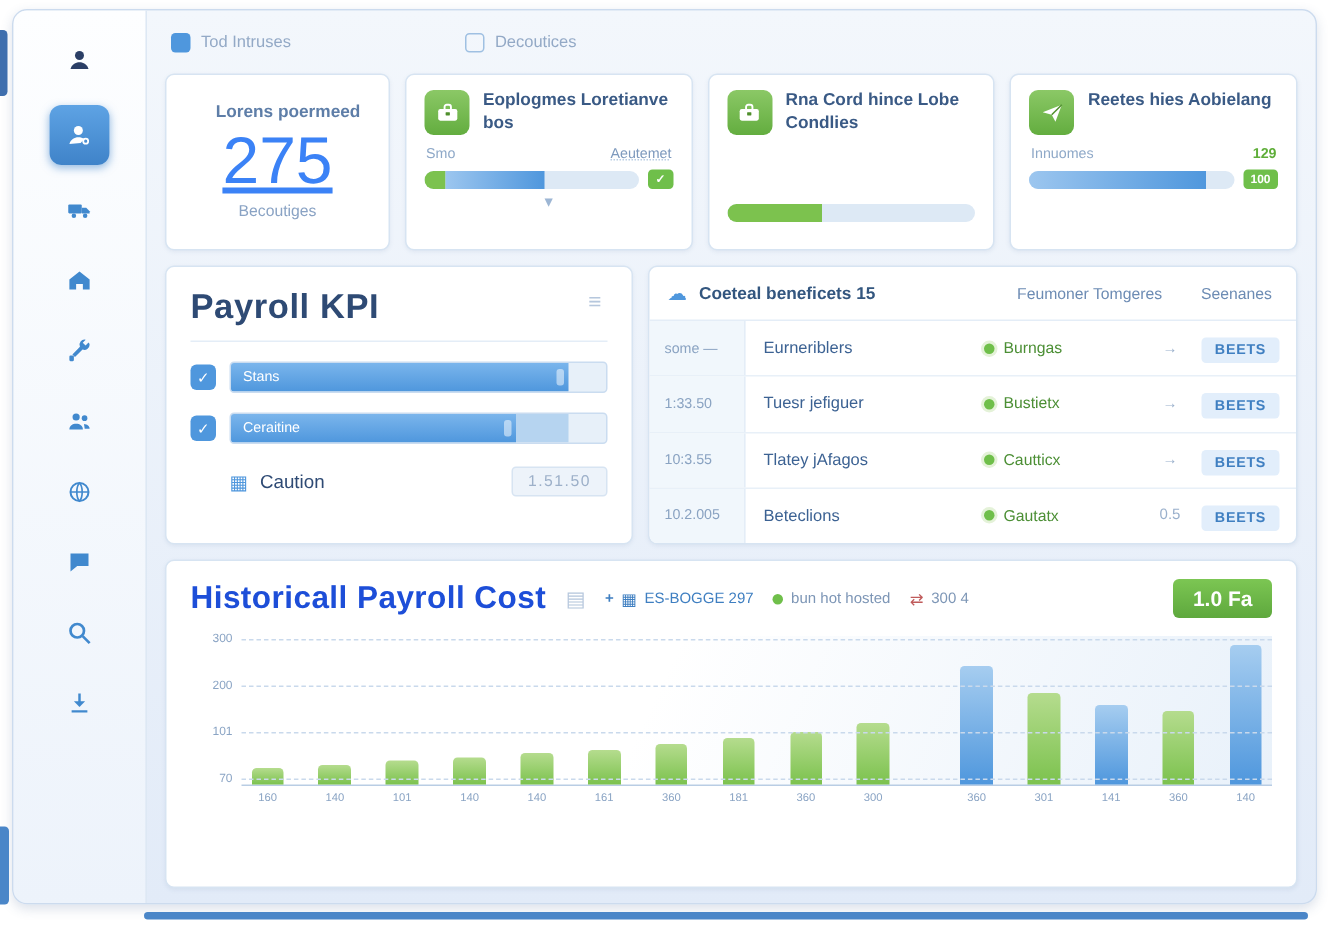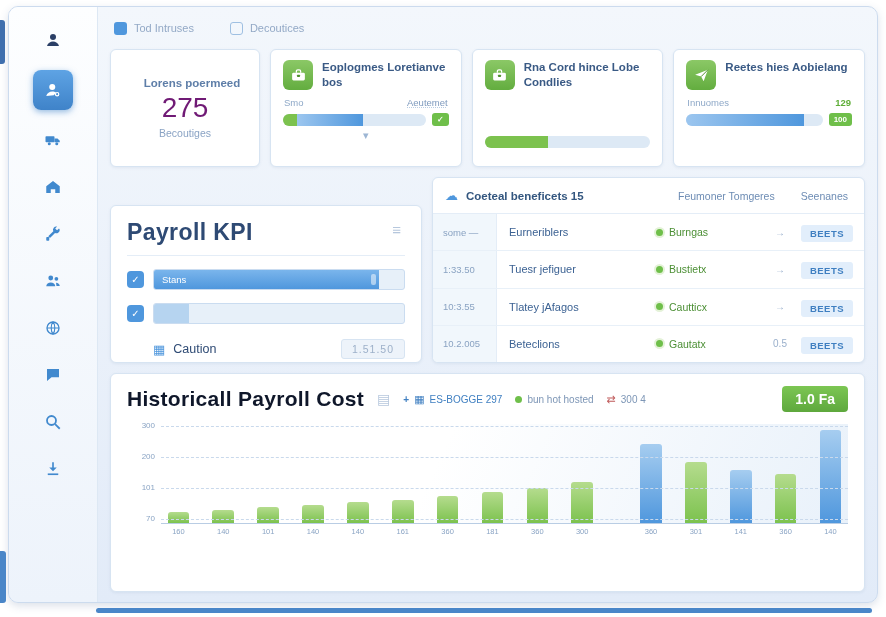--- a/index.html
+++ b/index.html
@@ -32,36 +32,36 @@
   .sb-item.first{color:#2b3f66;}
   .sb-item.active{
     width:40px;height:40px;color:#fff;
     background:linear-gradient(180deg,#5ea3e4,#3f83c9);
     box-shadow:0 2px 6px rgba(63,131,201,.55);
   }
 
   
   .main{flex:1;display:flex;flex-direction:column;gap:10px;padding:10px 12px 10px 12px;min-width:0;}
 
-  .tabs{display:flex;gap:36px;align-items:center;height:22px;padding-left:4px;}
+  .tabs{display:flex;gap:116px;align-items:center;height:22px;padding-left:4px;}
   .tab{display:flex;align-items:center;gap:7px;font-size:11px;color:#93a9c6;cursor:pointer;}
   .tab-icon{width:13px;height:13px;border-radius:3px;flex:none;}
   .tab-icon.filled{background:#4f97dd;}
   .tab-icon.outline{border:1.5px solid #9fc0e2;box-sizing:border-box;}
 
   .card{
     background:#ffffff;border:1px solid #d7e4f2;border-radius:6px;
     box-shadow:0 1px 3px rgba(90,120,160,.10);
   }
 
   
   .row1{display:flex;gap:10px;height:118px;flex:none;}
   .stat-card{width:148px;flex:none;display:flex;flex-direction:column;align-items:center;justify-content:center;gap:4px;text-align:center;}
   .stat-title{font-size:11.5px;color:#5e7ea8;font-weight:bold;padding-left:14px;}
-  .stat-value{font-size:28px;color:#701a75;line-height:1.05;}
+  .stat-value{font-size:44px;color:#3b82f6;line-height:1.05;text-decoration:underline;}
   .stat-sub{font-size:10.5px;color:#8aa3c4;}
 
   .metric-card{flex:1;min-width:0;padding:10px 12px 6px 12px;display:flex;flex-direction:column;}
   .mc-top{display:flex;gap:9px;align-items:flex-start;}
   .mc-icon{width:30px;height:30px;flex:none;border-radius:6px;color:#fff;
     background:linear-gradient(180deg,#8bc866,#63ad3f);
     display:flex;align-items:center;justify-content:center;}
   .mc-icon svg{width:17px;height:17px;}
   .mc-title{font-size:11.5px;line-height:1.3;color:#3a5a85;font-weight:bold;}
   .mc-meta{display:flex;justify-content:space-between;font-size:9.5px;color:#8fa9c8;margin-top:7px;padding:0 1px;}
@@ -71,21 +71,21 @@
   .track{flex:1;height:12px;background:#dde9f5;border-radius:6px;overflow:hidden;display:flex;}
   .seg{height:100%;}
   .seg.green{background:#7cc24e;}
   .seg.blue{background:linear-gradient(90deg,#9cc6ef,#4f97dd);}
   .mini-badge{font-size:8px;background:#6fbf4a;color:#fff;border-radius:3px;padding:2px 5px;margin-left:6px;font-weight:bold;}
   .chev{text-align:center;color:#9db6d4;font-size:11px;line-height:1;margin-top:4px;cursor:pointer;}
   .spacer{flex:1;}
 
   
   .row2{display:flex;gap:10px;height:186px;flex:none;}
-  .kpi-card{width:312px;flex:none;padding:13px 16px;box-sizing:border-box;display:flex;flex-direction:column;margin-top:28px;}
+  .kpi-card{width:312px;flex:none;padding:13px 16px;box-sizing:border-box;display:flex;flex-direction:column;}
   .kpi-head{display:flex;align-items:flex-start;justify-content:space-between;border-bottom:1px solid #e4edf7;padding-bottom:9px;}
   .kpi-head h2{margin:0;font-size:23px;font-weight:600;color:#2e4a74;letter-spacing:.4px;}
   .kpi-menu{color:#b6c7dd;font-size:15px;cursor:pointer;padding:2px 4px;}
   .kpi-row{display:flex;align-items:center;gap:9px;margin-top:13px;}
   .checkbox{width:17px;height:17px;flex:none;background:#4f97dd;border-radius:4px;color:#fff;
     font-size:10px;display:flex;align-items:center;justify-content:center;cursor:pointer;}
   .kpi-track{flex:1;height:19px;background:#e7f0f9;border:1px solid #cadcf0;border-radius:3px;overflow:hidden;display:flex;}
   .kpi-fill{position:relative;height:100%;background:linear-gradient(180deg,#7ab5ec,#4f97dd);
     color:#fff;font-size:9.5px;display:flex;align-items:center;padding-left:8px;box-sizing:border-box;}
   .kpi-fill::after{content:'';position:absolute;right:3px;top:4px;bottom:4px;width:5px;background:rgba(255,255,255,.5);border-radius:2px;}
@@ -110,21 +110,21 @@
   .c-label{padding-left:12px;color:#3c6293;font-size:11px;}
   .c-status{display:flex;align-items:center;gap:6px;color:#4c8f35;font-size:10.5px;}
   .dot{width:7px;height:7px;border-radius:50%;background:#6fbf4a;box-shadow:0 0 0 2px #e4f2d8;flex:none;}
   .c-trend{color:#9ab0cc;font-size:10px;text-align:center;}
   .c-badge{text-align:center;padding-right:10px;}
   .pill{background:#e2eefb;color:#3f7fc1;font-weight:bold;font-size:9.5px;padding:3px 9px;border-radius:3px;letter-spacing:.5px;}
 
   
   .chart-card{flex:1;min-height:0;padding:12px 16px 6px 16px;box-sizing:border-box;display:flex;flex-direction:column;}
   .cc-head{display:flex;align-items:center;gap:13px;flex:none;}
-  .cc-head h2{margin:0;font-size:21px;font-weight:600;color:#0f172a;letter-spacing:.3px;white-space:nowrap;}
+  .cc-head h2{margin:0;font-size:21px;font-weight:600;color:#1d4ed8;letter-spacing:.3px;white-space:nowrap;}
   .cc-icon{color:#b6c7dd;font-size:14px;}
   .legend{display:flex;align-items:center;gap:5px;font-size:10px;color:#7d96b6;white-space:nowrap;cursor:pointer;}
   .legend.blue{color:#3f7fc1;}
   .legend .plus{font-weight:bold;}
   .legend .cal{font-size:11px;}
   .legend .dot{box-shadow:none;}
   .legend .swap{color:#c05b5b;font-size:11px;}
   .green-btn{margin-left:auto;background:linear-gradient(180deg,#7cc653,#5ea83d);color:#fff;border:none;
     border-radius:4px;font-size:14px;font-weight:bold;padding:5px 13px;cursor:pointer;font-family:inherit;}
 
@@ -337,20 +337,23 @@
             <div class="kpi-fill" style="width: 90%;">
                 <span>Stans</span>
               </div>
           </div>
         </div>
         <div class="kpi-row">
           <span class="checkbox">
               <span>✓</span>
             </span>
           <div class="kpi-track">
+            <div class="kpi-fill" style="width: 76%;">
+                <span>Ceraitine</span>
+              </div>
             <div class="kpi-light" style="width: 14%;"></div>
           </div>
         </div>
         <div class="caution-row">
           <span class="cal-icon">▦</span>
           <span>Caution</span>
           <span class="caution-value">1.51.50</span>
         </div>
       </div>
 

